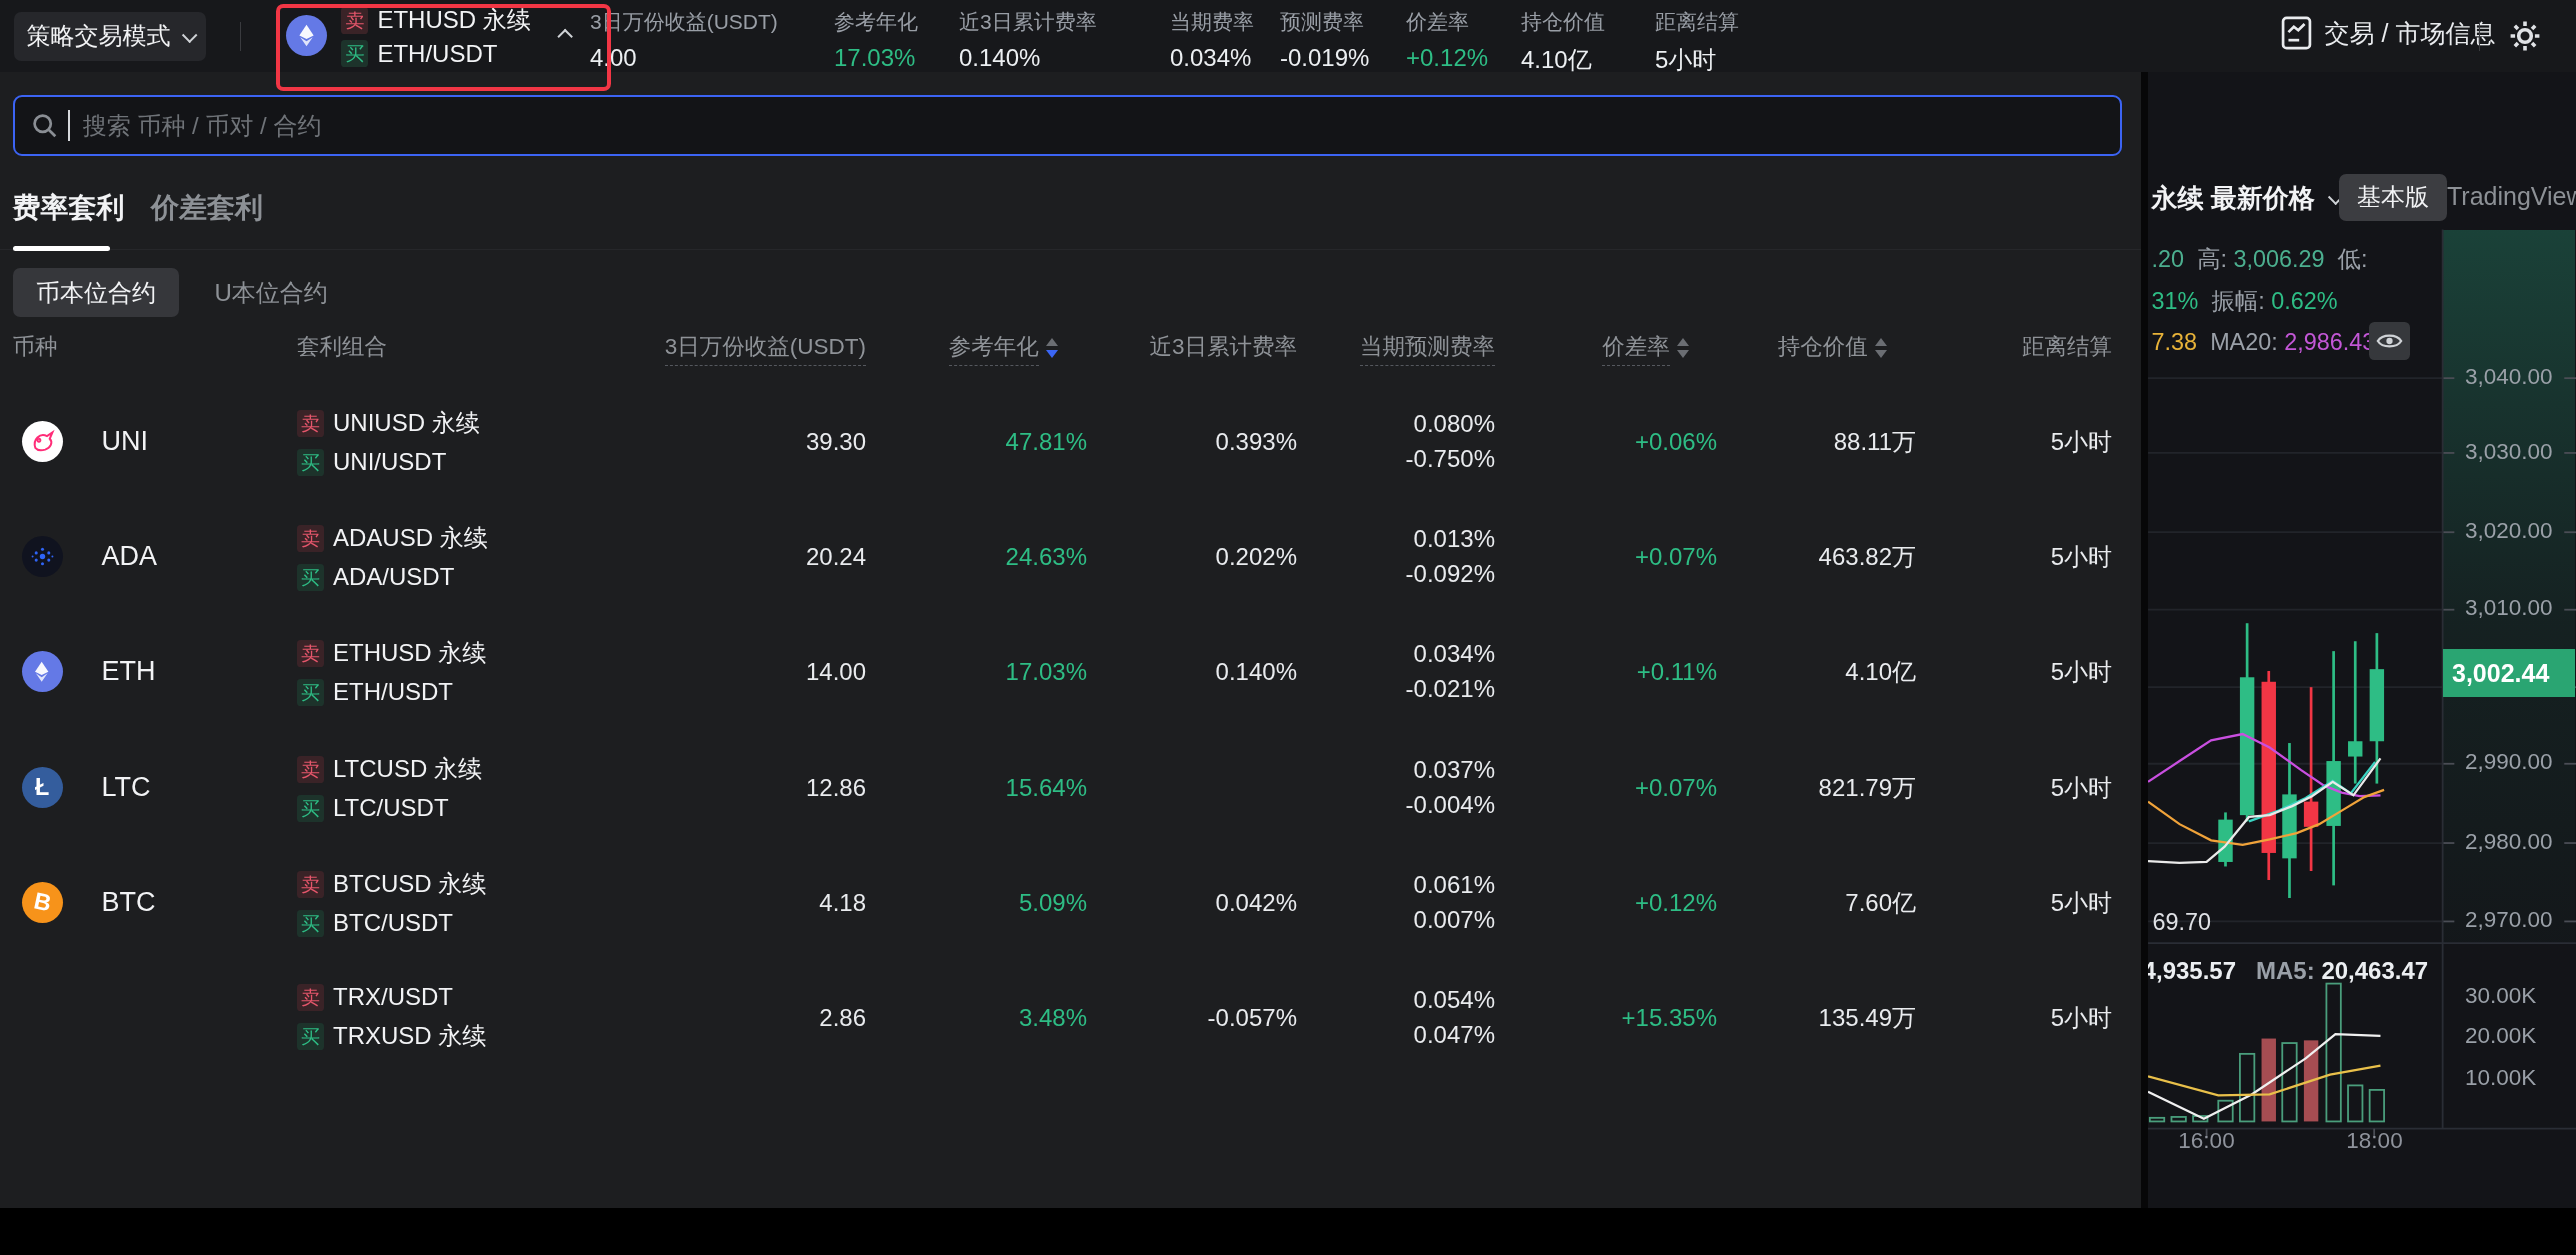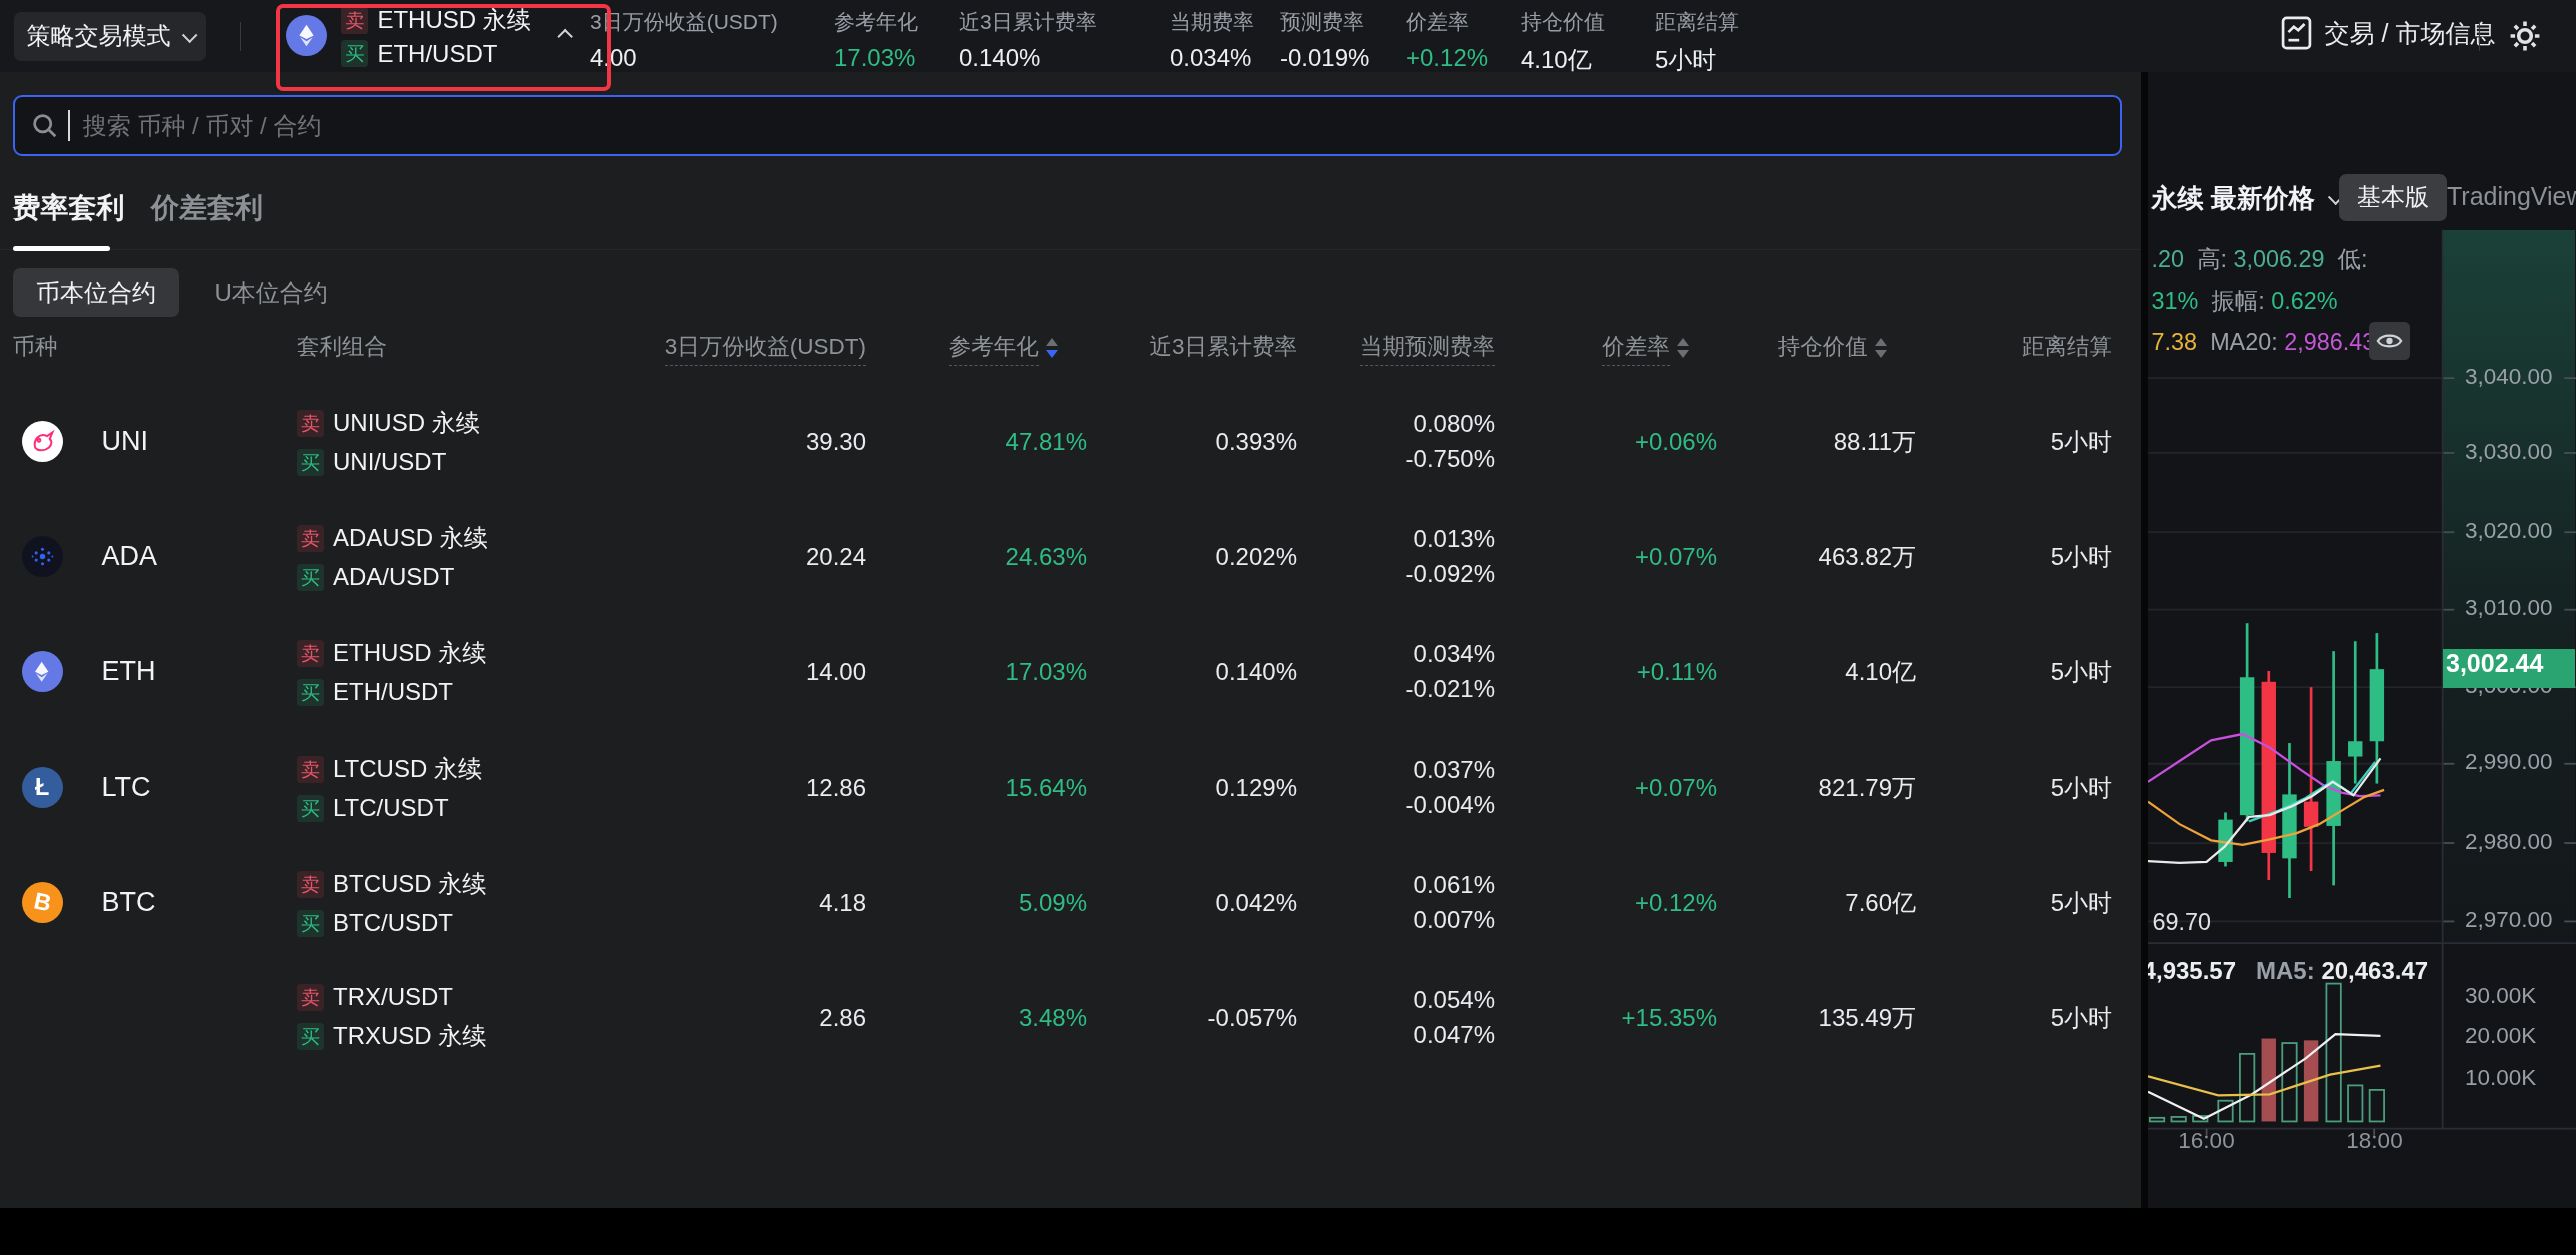--- a/index.html
+++ b/index.html
@@ -84,22 +84,22 @@
   .tv-tab { position:absolute; left:299px; top:10.8px; font-size:25px; color:#8d9196; cursor:pointer; white-space:nowrap; }
   .axis-grad { position:absolute; left:295px; top:158px; width:132px; height:712px;
                background:linear-gradient(180deg, rgba(36,128,101,0.42), rgba(36,128,101,0.12) 55%, rgba(36,128,101,0.03)); }
   .info-line { position:absolute; left:3.6px; white-space:nowrap; font-size:23.4px; z-index:5; }
   .seg-gray { color:#9aa0a8; } .seg-green { color:#4caf8f; } .seg-brightgreen { color:#2ebd85; }
   .seg-yellow { color:#e8b339; } .seg-purple { color:#c357d6; } .seg-white { color:#eceff2; font-weight:bold;text-align:center; }
   .eye-chip { position:absolute; left:221px; top:250px; width:41px; height:38px; background:#36383c; border-radius:5.4px;
               display:flex; align-items:center; justify-content:center; z-index:5; cursor:pointer; }
   #chart-svg { position:absolute; left:0; top:153px; z-index:2; }
   .px-label { position:absolute; left:317px; font-size:22.5px; color:#9aa0a8; white-space:nowrap; z-index:4; }
-  .price-tag { position:absolute; left:295px; top:577px; width:132px; height:39px; background:#2aa572; z-index:6;
-               display:flex; align-items:flex-start; font-size:25px; font-weight:bold; color:#fff; padding-left:3px; }
+  .price-tag { position:absolute; left:295px; top:577px; width:132px; height:48px; background:#2aa572; z-index:6;
+               display:flex; align-items:center; font-size:25px; font-weight:bold; color:#fff; padding-left:9px; }
   .time-label { position:absolute; width:81px; text-align:center; font-size:22.5px; color:#8f939c; top:1056px; z-index:4; }
   .low-frag { position:absolute; left:4.5px; top:837px; font-size:23.4px; color:#dfe1e5; z-index:5; }
   .vol-info { position:absolute; left:-5.4px; top:885px; font-size:24px; font-weight:bold; white-space:nowrap; z-index:5; }
   svg { display:block; }
 </style>
 </head>
 <body>
 
 <div id="app">
 
@@ -327,21 +327,20 @@
             <span class="badge sell">卖</span>
             <span>LTCUSD 永续</span>
           </span>
         <span class="pair-line">
             <span class="badge buy">买</span>
             <span>LTC/USDT</span>
           </span>
       </div>
       <div class="cell" style="left:578px">12.86</div>
       <div class="cell green" style="left:799px">15.64%</div>
-      <div class="cell" style="left:1009px">0.129%</div>
       <div class="cell two" style="left:1207px">
           <span>0.037%</span>
           <span>-0.004%</span>
         </div>
       <div class="cell green" style="left:1429px">+0.07%</div>
       <div class="cell" style="left:1628px">821.79万</div>
       <div class="cell" style="left:1824px">5小时</div>
     </div>
 
     <div class="row" style="top:773px">

